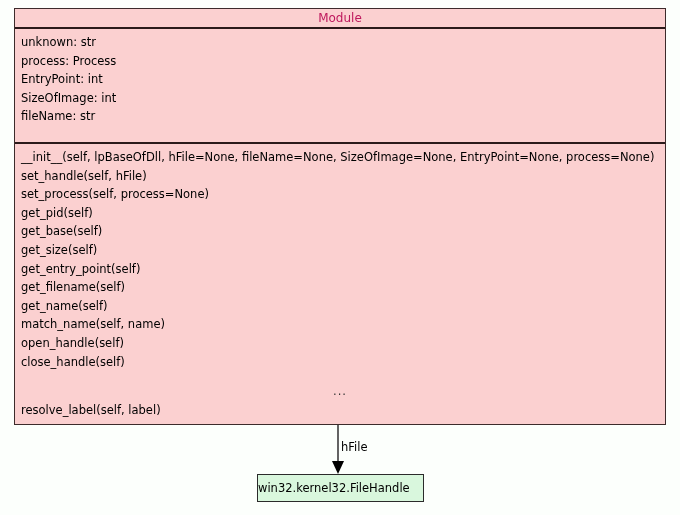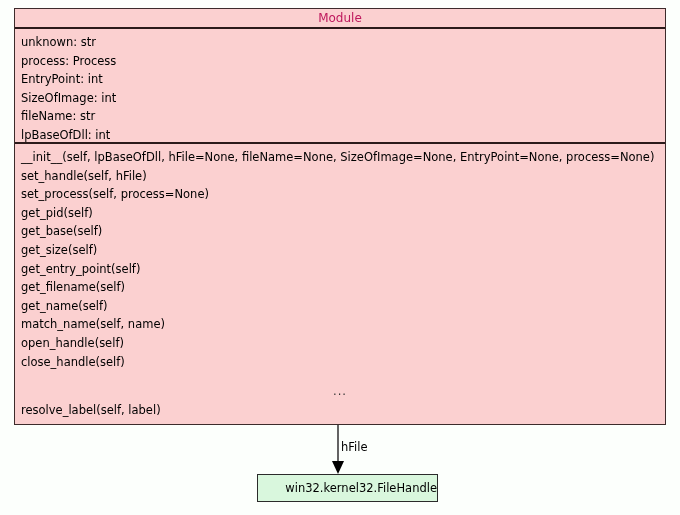--- a/index.html
+++ b/index.html
@@ -112,28 +112,28 @@
     line-height: 14px;
     color: #000;
     white-space: nowrap;
   }
 
   
   #filehandle-node {
     position: absolute;
     left: 257px;
     top: 474px;
-    width: 181px;
+    width: 167px;
     height: 28px;
     box-sizing: border-box;
     border: 1px solid #2b2b2b;
     background: #d9f7dd;
     display: flex;
     align-items: center;
-    justify-content: flex-end;
+    justify-content: flex-start;
   }
 
   #filehandle-label {
     font-size: 11.5px;
     color: #000;
     white-space: nowrap;
   }
 </style>
 </head>
 <body>
@@ -143,21 +143,20 @@
   <div class="uml-node" id="module-node">
 
     <div class="uml-title-row">Module</div>
 
     <div class="uml-compartment" id="attributes-compartment">
       <div class="uml-row">unknown: str</div>
       <div class="uml-row">process: Process</div>
       <div class="uml-row">EntryPoint: int</div>
       <div class="uml-row">SizeOfImage: int</div>
       <div class="uml-row">fileName: str</div>
-      <div class="uml-row">lpBaseOfDll: int</div>
     </div>
 
     <div class="uml-compartment" id="methods-compartment">
       <div class="uml-row">__init__(self, lpBaseOfDll, hFile=None, fileName=None, SizeOfImage=None, EntryPoint=None, process=None)</div>
       <div class="uml-row">set_handle(self, hFile)</div>
       <div class="uml-row">set_process(self, process=None)</div>
       <div class="uml-row">get_pid(self)</div>
       <div class="uml-row">get_base(self)</div>
       <div class="uml-row">get_size(self)</div>
       <div class="uml-row">get_entry_point(self)</div>

